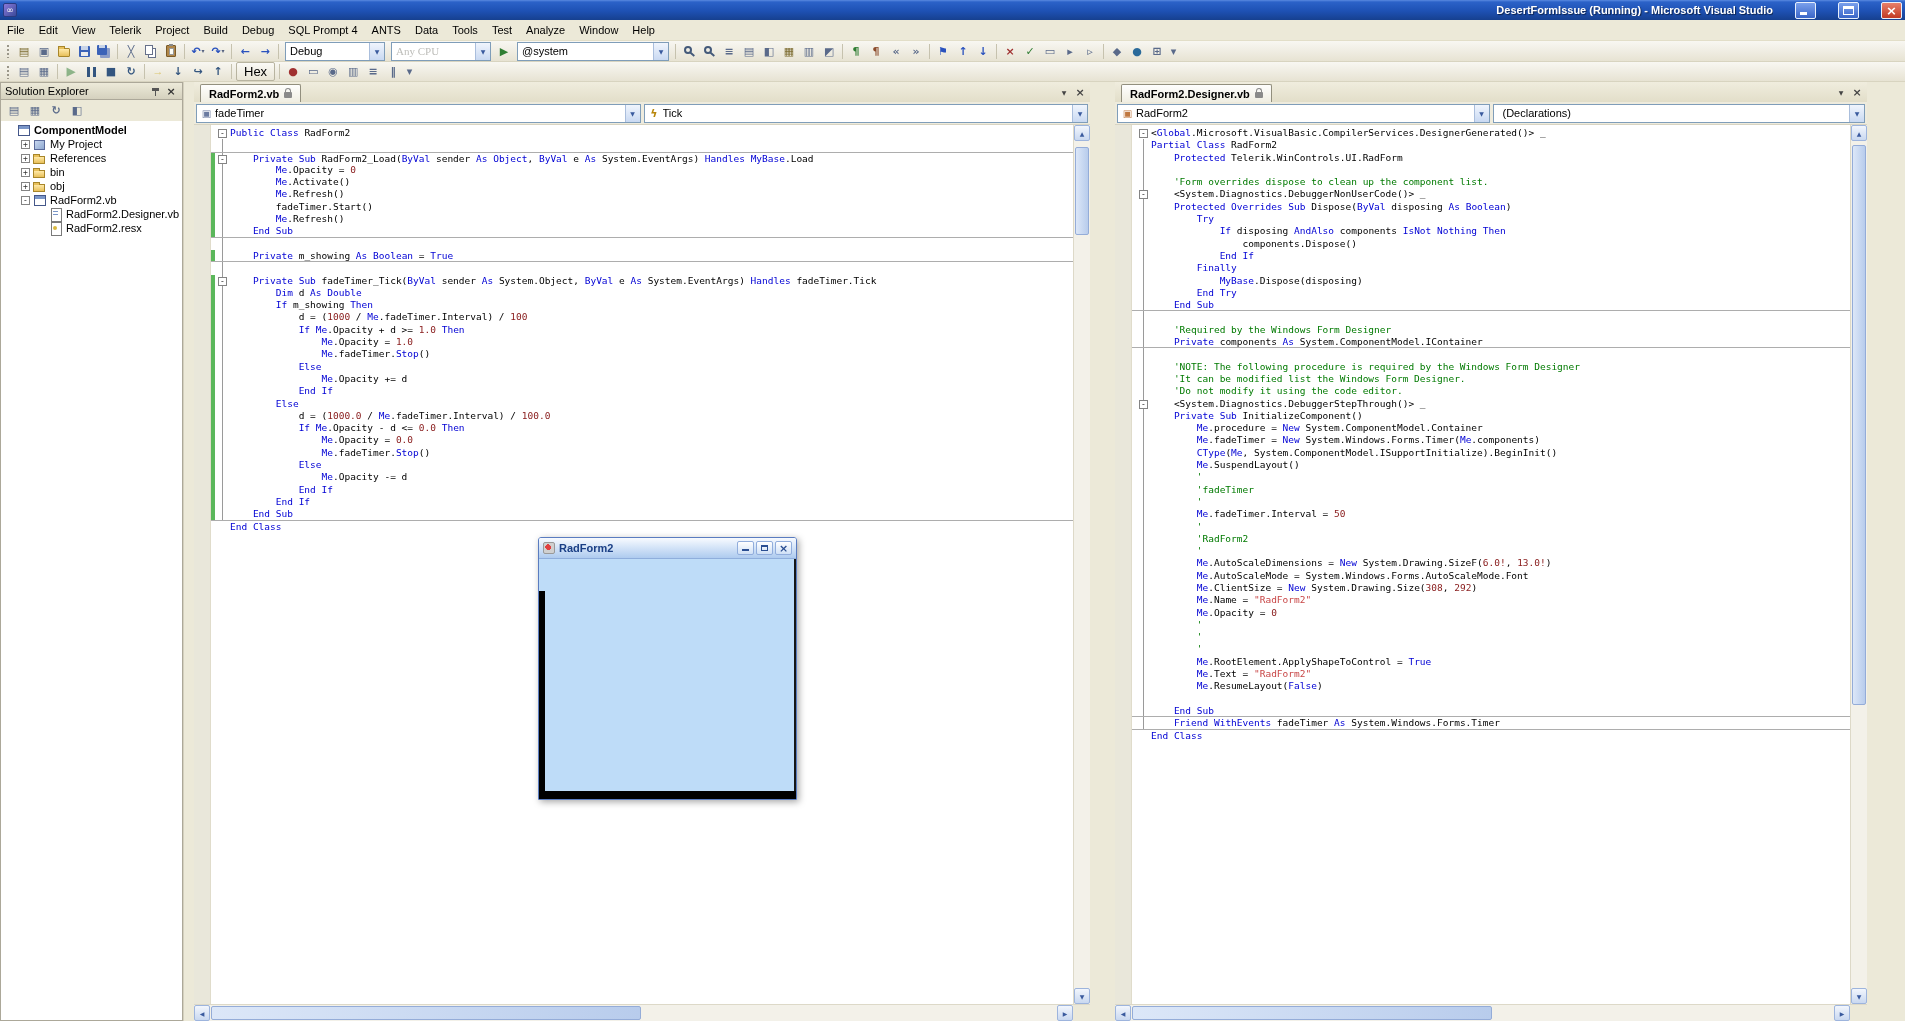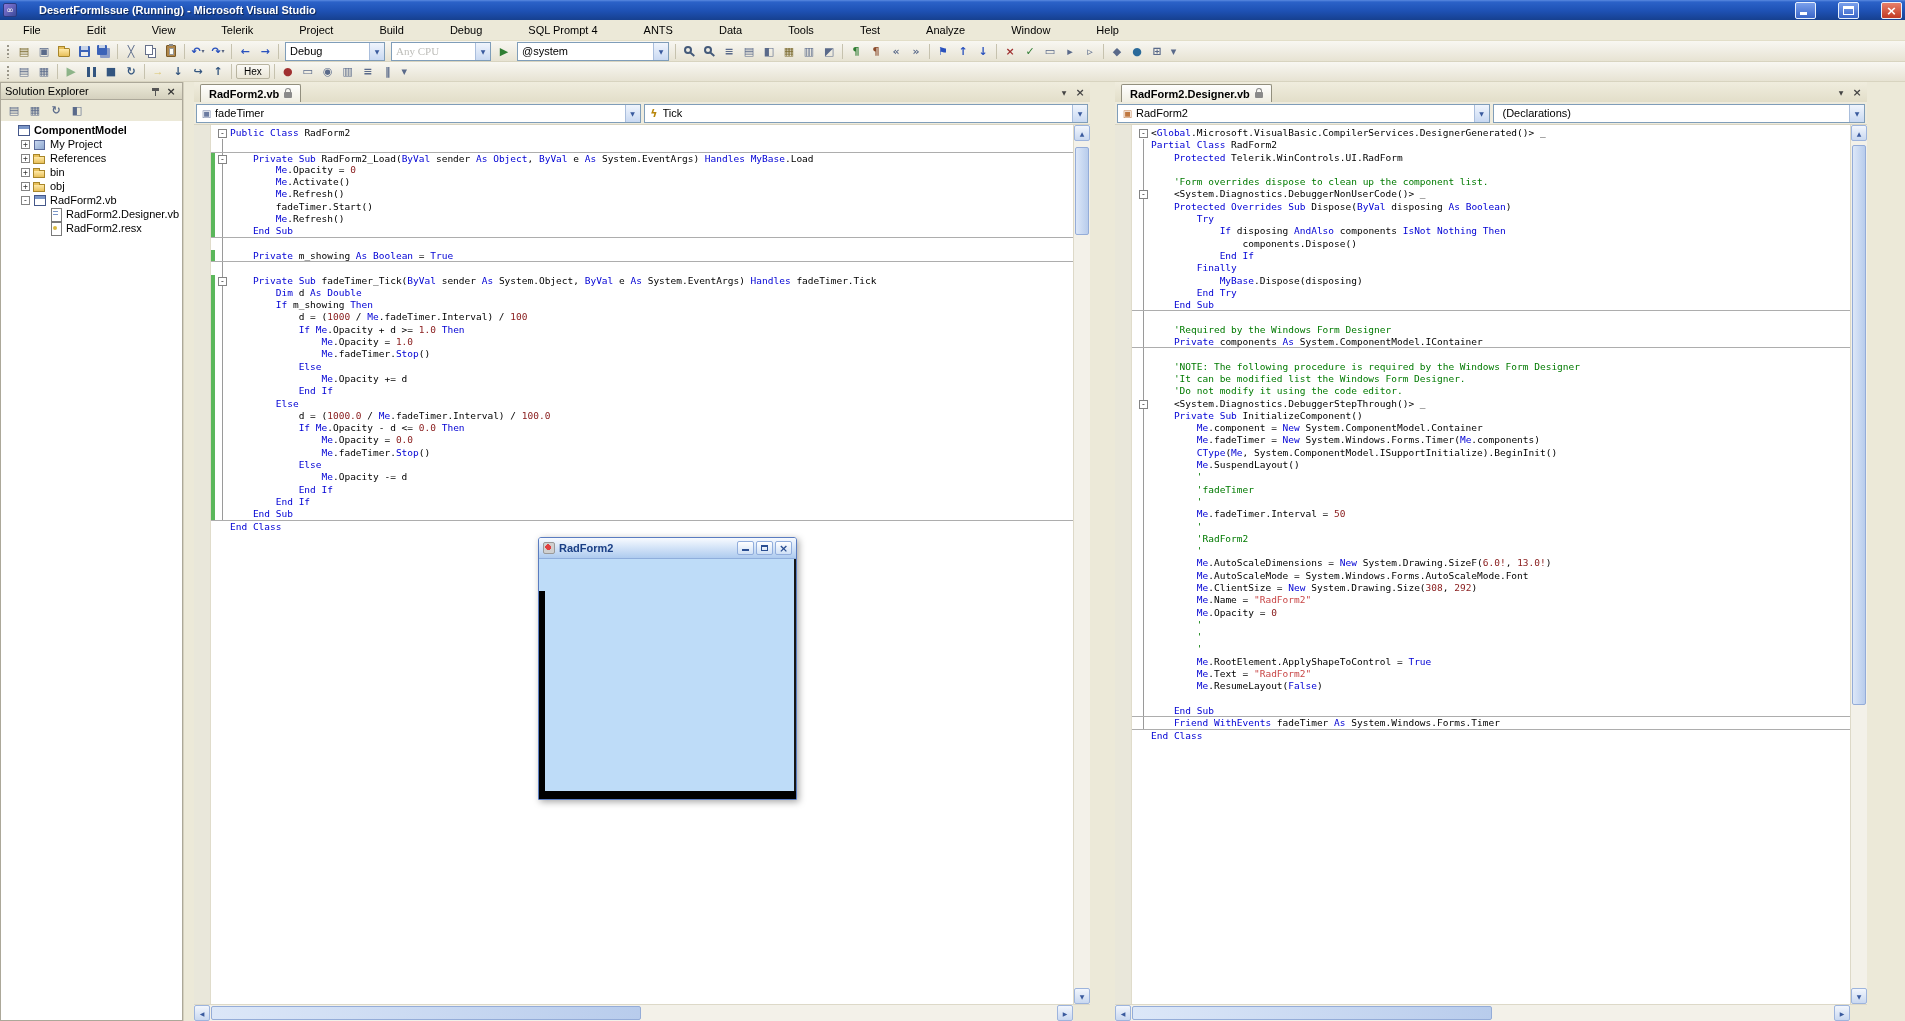--- a/index.html
+++ b/index.html
@@ -7,48 +7,49 @@
   #app {
     position:relative; width:1905px; height:1021px; overflow:hidden;
     font-family:"Liberation Sans", sans-serif; font-size:11px; color:#000;
     background:#ECE9D8;
   }
   
   #titlebar {
     height:20px; display:flex; align-items:center; gap:22px; padding:0 3px;
     background:linear-gradient(180deg,#5A8AE0 0%,#2B62C8 10%,#1E51B4 55%,#16408F 100%);
     color:#fff;
+    text-align:right;
   }
   .vs-logo { width:14px; height:14px; border-radius:2px; flex:none;
     background:linear-gradient(135deg,#8A78D8,#3A4A9A); border:1px solid #2A3A80;
     display:flex; align-items:center; justify-content:center; }
   .vs-logo::after { content:"∞"; color:#fff; font-size:9px; line-height:1; font-family:"DejaVu Sans",sans-serif; }
   #title-text { flex:1; font-weight:bold; font-size:11px; text-shadow:1px 1px 1px rgba(0,0,0,.55); white-space:nowrap; overflow:hidden; }
   .wbtn { width:21px; height:17px; border:1px solid #E8F0FC; border-radius:2px; position:relative; flex:none; }
   .wbtn.minb, .wbtn.maxb { background:linear-gradient(180deg,#7AA0EC,#3A66C8); }
   .wbtn.closeb { background:linear-gradient(180deg,#E8806A,#C23A24); }
   .wbtn.minb::after { content:""; position:absolute; left:4px; right:8px; bottom:3px; height:3px; background:#fff; }
   .wbtn.maxb::after { content:""; position:absolute; left:4px; right:4px; top:3px; bottom:3px; border:1px solid #fff; border-top-width:3px; }
   .wbtn.closeb::after { content:"×"; position:absolute; inset:0; display:flex; align-items:center; justify-content:center; color:#fff; font:bold 13px/1 "DejaVu Sans",sans-serif; }
   
   #menubar { height:21px; display:flex; align-items:stretch; background:#ECE9D8; border-bottom:1px solid #E2DEC8; }
-  .menu-item { display:flex; align-items:center; padding:0 23px; cursor:default; }
+  .menu-item { display:flex; align-items:center; padding:0 7px; cursor:default; }
   
   .toolbar { display:flex; align-items:center; background:linear-gradient(180deg,#F8F7F2,#E7E3D3); border-bottom:1px solid #D8D4C0; padding:0 2px; }
   #toolbar1 { height:21px; }
   #toolbar2 { height:20px; }
   .tb-grip { width:4px; height:14px; margin:0 4px; flex:none;
     background-image:radial-gradient(#9A9689 40%, transparent 42%); background-size:4px 4px; }
   .tb-sep { width:1px; height:15px; background:#C6C2AE; margin:0 3px; flex:none; }
   .tbi { width:20px; height:17px; flex:none; display:flex; align-items:center; justify-content:center;
     font:600 11px/1 "DejaVu Sans",sans-serif; color:#4A5878; border:1px solid transparent; border-radius:2px; }
   .tbi.narrow { width:13px; }
   .tbi.dim, .dim { opacity:.5;font-family:Liberation Serif, serif; }
   .tbi-arrow { font-size:6px; margin-left:1px; color:#55627F; }
-  .tb-label { padding:1px 7px; margin:0 1px; border:1px solid #B8B4A0; border-radius:2px; background:linear-gradient(#FBFAF6,#E9E5D6); font-size:10px; }
+  .tb-label { padding:1px 7px; margin:0 1px; border:1px solid #B8B4A0; border-radius:2px; background:linear-gradient(#FBFAF6,#E9E5D6); font-size:13px; }
   .xp-combo { height:19px; display:flex; align-items:stretch; border:1px solid #7F9DB9; background:#fff; margin:0 3px; flex:none; }
   .combo-val { flex:1; display:flex; align-items:center; padding:0 4px; white-space:nowrap; overflow:hidden; }
   .combo-val.dim { color:#7A7A72; }
   .combo-arrow { width:15px; display:flex; align-items:center; justify-content:center; font-size:6px; color:#3A5A9E;
     background:linear-gradient(180deg,#F0F5FD,#C9D9F2); border-left:1px solid #AABEDC; font-family:"DejaVu Sans",sans-serif; }
   
   .shp { display:block; }
   .shp-folder { width:12px; height:9px; background:linear-gradient(180deg,#FFE9A8,#E8C05A); border:1px solid #A8862A; border-radius:1px; position:relative; margin-top:3px; }
   .shp-folder::before { content:""; position:absolute; top:-3px; left:-1px; width:5px; height:2px; background:#E8C05A; border:1px solid #A8862A; border-bottom:none; }
   .shp-disk { width:11px; height:11px; background:#3A62B8; border-radius:1px; position:relative; }
@@ -727,21 +728,21 @@
                 <span class="code-text"><span class="tok-p">    &lt;System.Diagnostics.DebuggerStepThrough()&gt; _</span></span>
               </div>
               <div class="code-line">
                 <span class="tr-cell"></span>
                 <span class="ol-cell guide"></span>
                 <span class="code-text"><span class="tok-p">    </span><span class="tok-k">Private </span><span class="tok-k">Sub </span><span class="tok-p">InitializeComponent()</span></span>
               </div>
               <div class="code-line">
                 <span class="tr-cell"></span>
                 <span class="ol-cell guide"></span>
-                <span class="code-text"><span class="tok-p">        </span><span class="tok-k">Me</span><span class="tok-p">.component = </span><span class="tok-k">New </span><span class="tok-p">System.ComponentModel.Container</span></span>
+                <span class="code-text"><span class="tok-p">        </span><span class="tok-k">Me</span><span class="tok-p">.procedure = </span><span class="tok-k">New </span><span class="tok-p">System.ComponentModel.Container</span></span>
               </div>
               <div class="code-line">
                 <span class="tr-cell"></span>
                 <span class="ol-cell guide"></span>
                 <span class="code-text"><span class="tok-p">        </span><span class="tok-k">Me</span><span class="tok-p">.fadeTimer = </span><span class="tok-k">New </span><span class="tok-p">System.Windows.Forms.Timer(</span><span class="tok-k">Me</span><span class="tok-p">.components)</span></span>
               </div>
               <div class="code-line">
                 <span class="tr-cell"></span>
                 <span class="ol-cell guide"></span>
                 <span class="code-text"><span class="tok-p">        </span><span class="tok-k">CType</span><span class="tok-p">(</span><span class="tok-k">Me</span><span class="tok-p">, System.ComponentModel.ISupportInitialize).BeginInit()</span></span>

